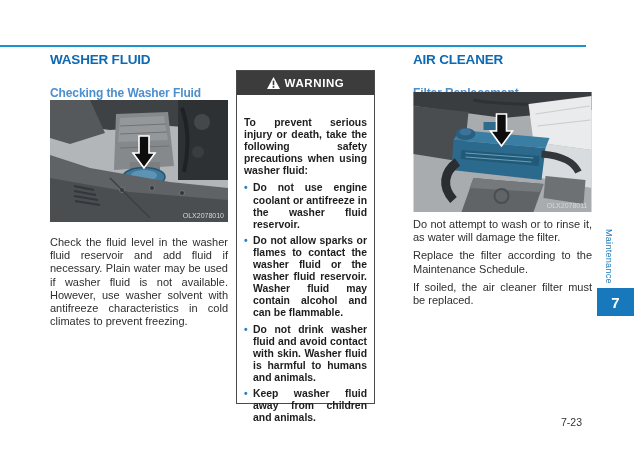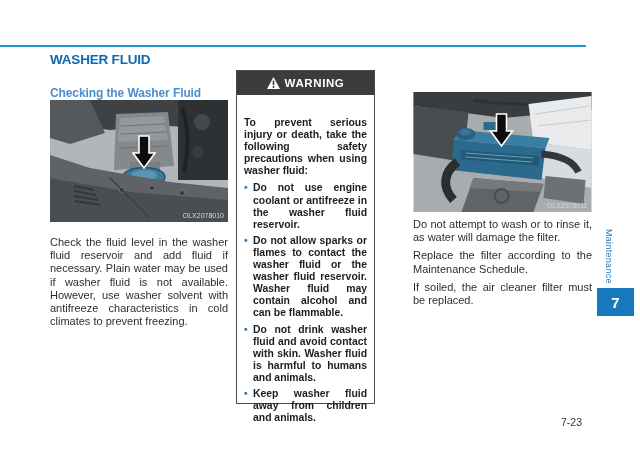--- a/index.html
+++ b/index.html
@@ -121,20 +121,24 @@
         <span class="dot">•</span>
         <span class="txt">Do not drink washer fluid and avoid contact with skin. Washer fluid is harmful to humans and animals.</span>
       </div>
       <div class="w-bullet">
         <span class="dot">•</span>
         <span class="txt">Keep washer fluid away from children and animals.</span>
       </div>
     </div>
   </div>
 
+  <div class="col-right">
+    <div class="sec-title">AIR CLEANER</div>
+    <div class="sec-subtitle">Filter Replacement</div>
+  </div>
 
   <div class="figure-right">
     <svg viewBox="0 0 178 120">
       <rect width="178" height="120" fill="#a8acaf"></rect>
       <polygon points="0,0 178,0 178,18 90,26 0,14" fill="#3a3d40"></polygon>
       <polygon points="0,14 55,20 50,70 0,62" fill="#4a4d50"></polygon>
       <path d="M60,8 C90,14 120,10 150,16" stroke="#2f3234" stroke-width="3" fill="none"></path>
 
       <polygon points="115,12 178,4 178,58 120,50" fill="#e9ebec"></polygon>
       <path d="M122,22 L176,14 M124,34 L177,28" stroke="#c9ccce" stroke-width="1.2" fill="none"></path>

